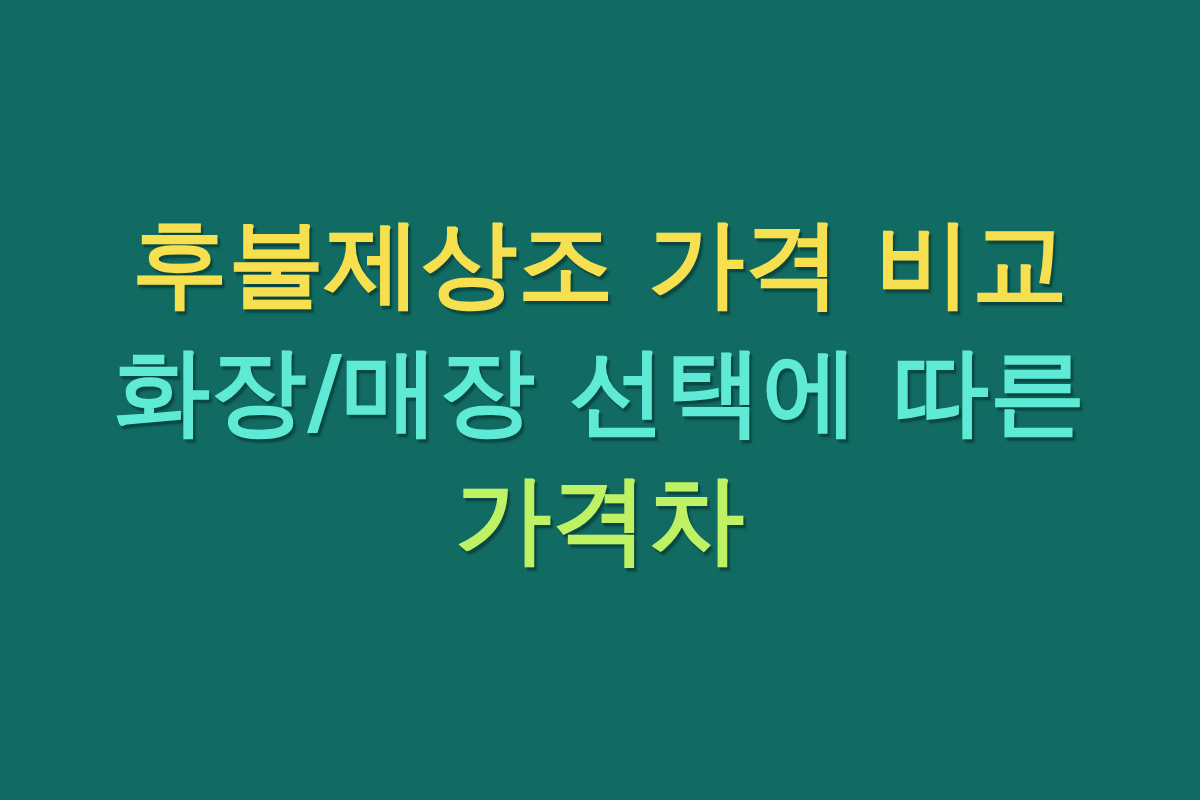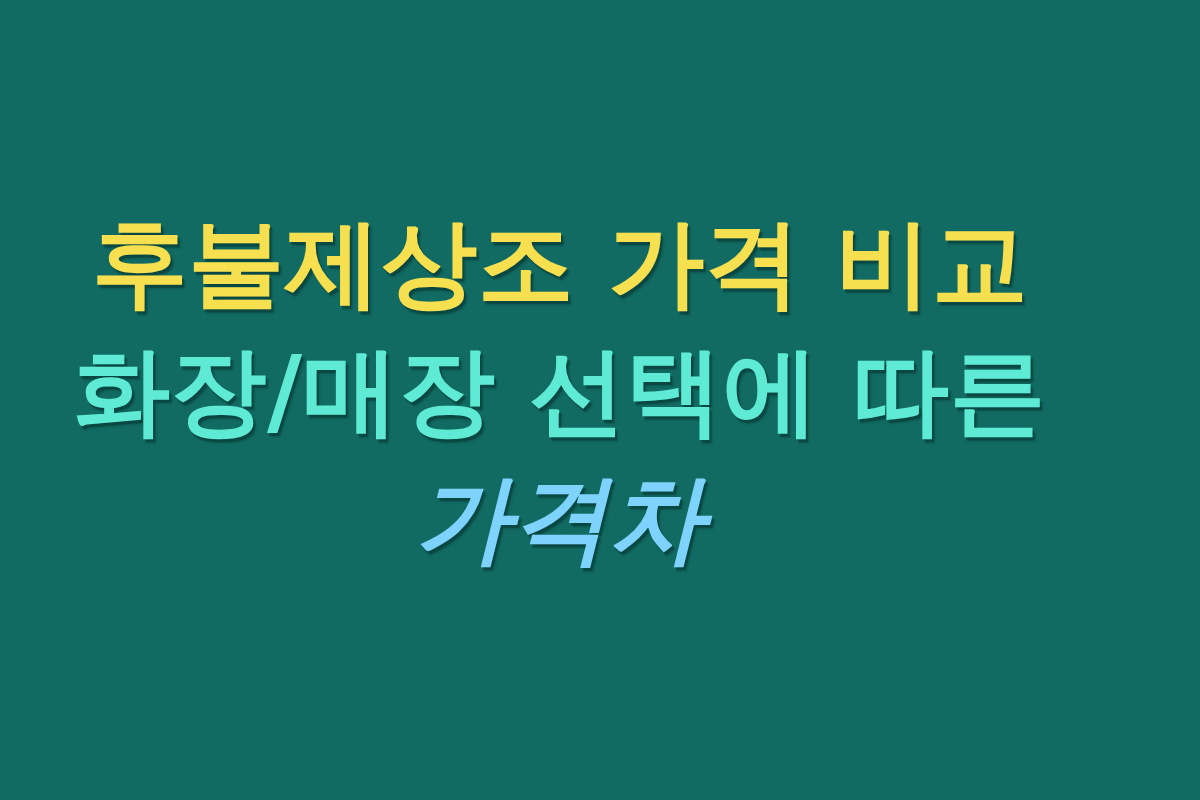--- a/index.html
+++ b/index.html
@@ -17,21 +17,21 @@
   }
 
   
   #banner {
     position: relative;
     width: 1200px;
     height: 800px;
     background: #116B62;
     display: flex;
     align-items: center;
-    justify-content: flex-start;
+    justify-content: center;
   }
 
   
   #headline {
     width: 1120px;
     text-align: center;
     
     transform: translateY(-8px);
     -webkit-user-select: none;
     user-select: none;
@@ -60,17 +60,17 @@
 <body style="background: rgb(17, 107, 98);">
 
 <div id="banner" style="background: rgb(17, 107, 98);">
 
   <div id="headline">
 
     <span class="headline-line line-1" style="color: rgb(246, 224, 79);">후불제상조 가격 비교</span>
 
     <span class="headline-line line-2" style="color: #5eead4;">화장/매장 선택에 따른</span>
 
-    <span class="headline-line line-3" style="color: #7dd3fc; font-style: italic;">가격차</span>
+    <span class="headline-line line-3" style="color: #bef264;">가격차</span>
 
   </div>
 
 </div>
 
 </body></html>

